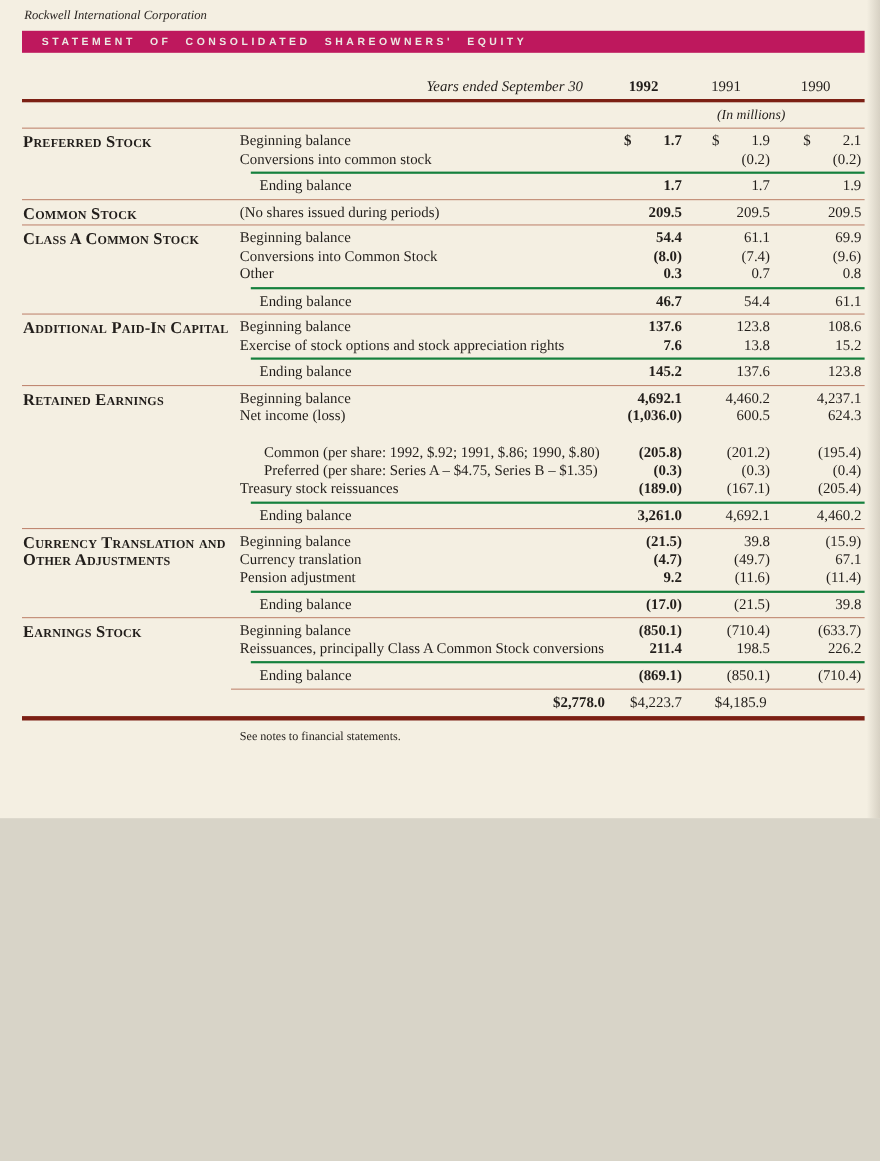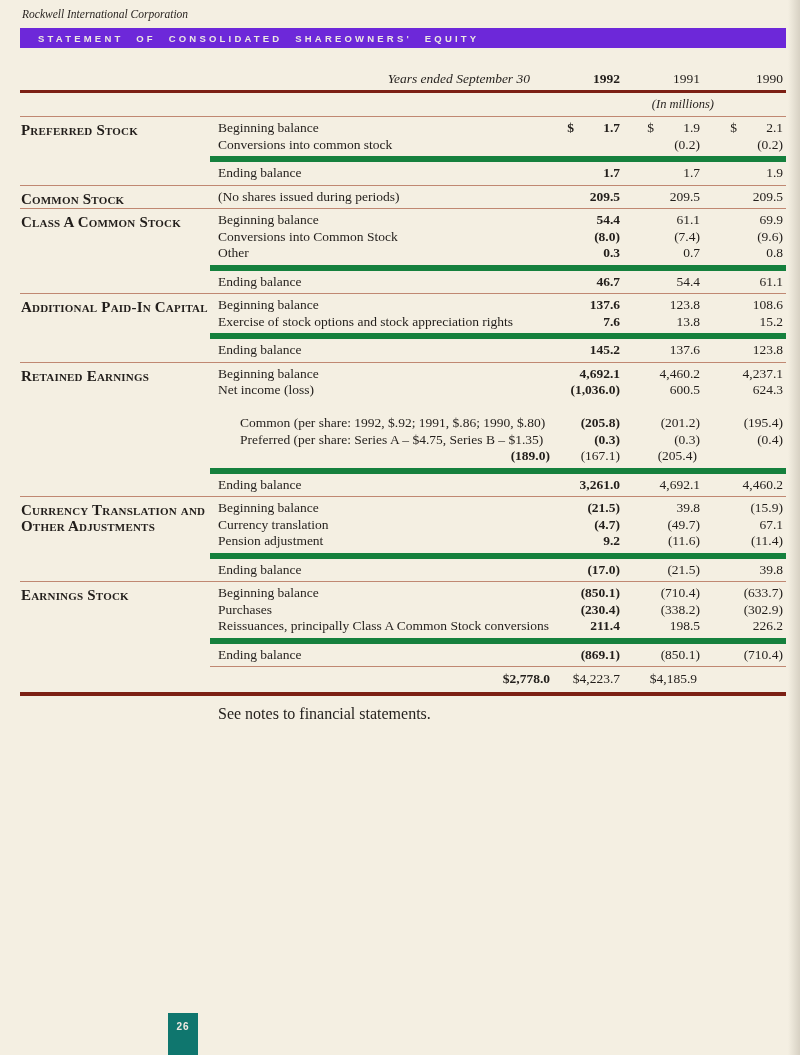--- a/index.html
+++ b/index.html
@@ -1,34 +1,34 @@
 <!DOCTYPE html>
 <html><head>
 <meta charset="utf-8">
 <style>
   html,body{margin:0;padding:0;background:#d8d4c8;}
-  .page{position:relative;width:800px;height:1055px;background:#f4efe2;
+  .page{position:relative;width:800px;height:744px;background:#f4efe2;
         font-family:"Liberation Serif",serif;color:#221e1b;overflow:hidden;}
   .edge-shade{position:absolute;right:0;top:0;width:12px;height:100%;
         background:linear-gradient(to right,rgba(110,100,85,0),rgba(110,100,85,0.22));}
 
   .company{position:absolute;left:22px;top:8px;font-style:italic;font-size:11.5px;color:#2a2522;}
 
-  .titlebar{position:absolute;left:20px;top:28px;width:766px;height:20px;background:#6d28d9;
+  .titlebar{position:absolute;left:20px;top:28px;width:766px;height:20px;background:#be185d;
         color:#ece8e3;font-family:"Liberation Sans",sans-serif;font-size:9.5px;font-weight:700;
         letter-spacing:3.2px;word-spacing:7px;line-height:21px;padding-left:18px;box-sizing:border-box;
         white-space:nowrap;}
 
   .table{position:absolute;left:20px;top:68px;width:766px;font-size:13.5px;}
 
   .yrow{display:flex;height:22px;line-height:22px;}
   .yrow .lblspace{width:190px;flex:none;}
   .yrow .ybody{flex:1;display:grid;grid-template-columns:1fr 70px 80px 86px;}
   .period{font-style:italic;text-align:right;padding-right:20px;}
-  .yr{text-align:right;box-sizing:border-box;}
+  .yr{text-align:center;box-sizing:border-box;}
   .yr.y1{font-weight:700;}
   .yr.y3{padding-right:3px;}
 
   .rule-thick{height:3px;background:#7c2014;}
   .rule-bottom{height:4px;background:#7c2014;}
 
   .units{height:23px;line-height:23px;position:relative;font-style:italic;font-size:12.5px;}
   .units span{position:absolute;right:72px;top:0;font-style:italic;}
 
   .sections{border-top:1px solid #c08872;}
@@ -45,25 +45,25 @@
         white-space:nowrap;}
   .desc{padding-left:8px;}
   .desc.indent{padding-left:30px;}
   .vc{display:flex;justify-content:flex-end;align-items:baseline;box-sizing:border-box;}
   .vc.c3{padding-right:3px;}
   .vc.c1{font-weight:700;}
   .cur{margin-right:12px;}
   .cur:empty{display:none;}
   .amt{min-width:34px;text-align:right;}
 
-  .ending-wrap{border-top:6px solid #15803d;padding:3px 0;}
+  .ending-wrap{border-top:2px solid #15803d;padding:3px 0;margin-left:18px;}
   .total-wrap{border-top:1px solid #c08872;padding:4px 0;}
   .total-wrap .desc{font-weight:700;}
 
-  .footnote{margin:9px 0 0 198px;font-size:16px;}
+  .footnote{margin:9px 0 0 198px;font-size:11px;}
 
   .pagebox{position:absolute;left:168px;top:1013px;width:30px;height:42px;background:#0f766e;
         color:#efe9e2;font-family:"Liberation Sans",sans-serif;font-size:10px;font-weight:700;
         text-align:center;padding-top:8px;box-sizing:border-box;letter-spacing:1px;}
 </style>
 </head>
 <body>
 
 <div class="page">
   <div class="edge-shade"></div>
@@ -333,20 +333,21 @@
                   <span class="amt">(0.3)</span>
                 </div>
               <div class="vc c2">
                   <span class="amt">(0.3)</span>
                 </div>
               <div class="vc c3">
                   <span class="amt">(0.4)</span>
                 </div>
             </div>
             <div class="row">
+              <div class="desc">Treasury stock reissuances</div>
               <div class="vc c1">
                   <span class="amt">(189.0)</span>
                 </div>
               <div class="vc c2">
                   <span class="amt">(167.1)</span>
                 </div>
               <div class="vc c3">
                   <span class="amt">(205.4)</span>
                 </div>
             </div>
@@ -439,32 +440,20 @@
             <div class="row">
               <div class="desc">Beginning balance</div>
               <div class="vc c1">
                   <span class="amt">(850.1)</span>
                 </div>
               <div class="vc c2">
                   <span class="amt">(710.4)</span>
                 </div>
               <div class="vc c3">
                   <span class="amt">(633.7)</span>
-                </div>
-            </div>
-            <div class="row">
-              <div class="desc">Purchases</div>
-              <div class="vc c1">
-                  <span class="amt">(230.4)</span>
-                </div>
-              <div class="vc c2">
-                  <span class="amt">(338.2)</span>
-                </div>
-              <div class="vc c3">
-                  <span class="amt">(302.9)</span>
                 </div>
             </div>
             <div class="row">
               <div class="desc">Reissuances, principally Class A Common Stock conversions</div>
               <div class="vc c1">
                   <span class="amt">211.4</span>
                 </div>
               <div class="vc c2">
                   <span class="amt">198.5</span>
                 </div>

